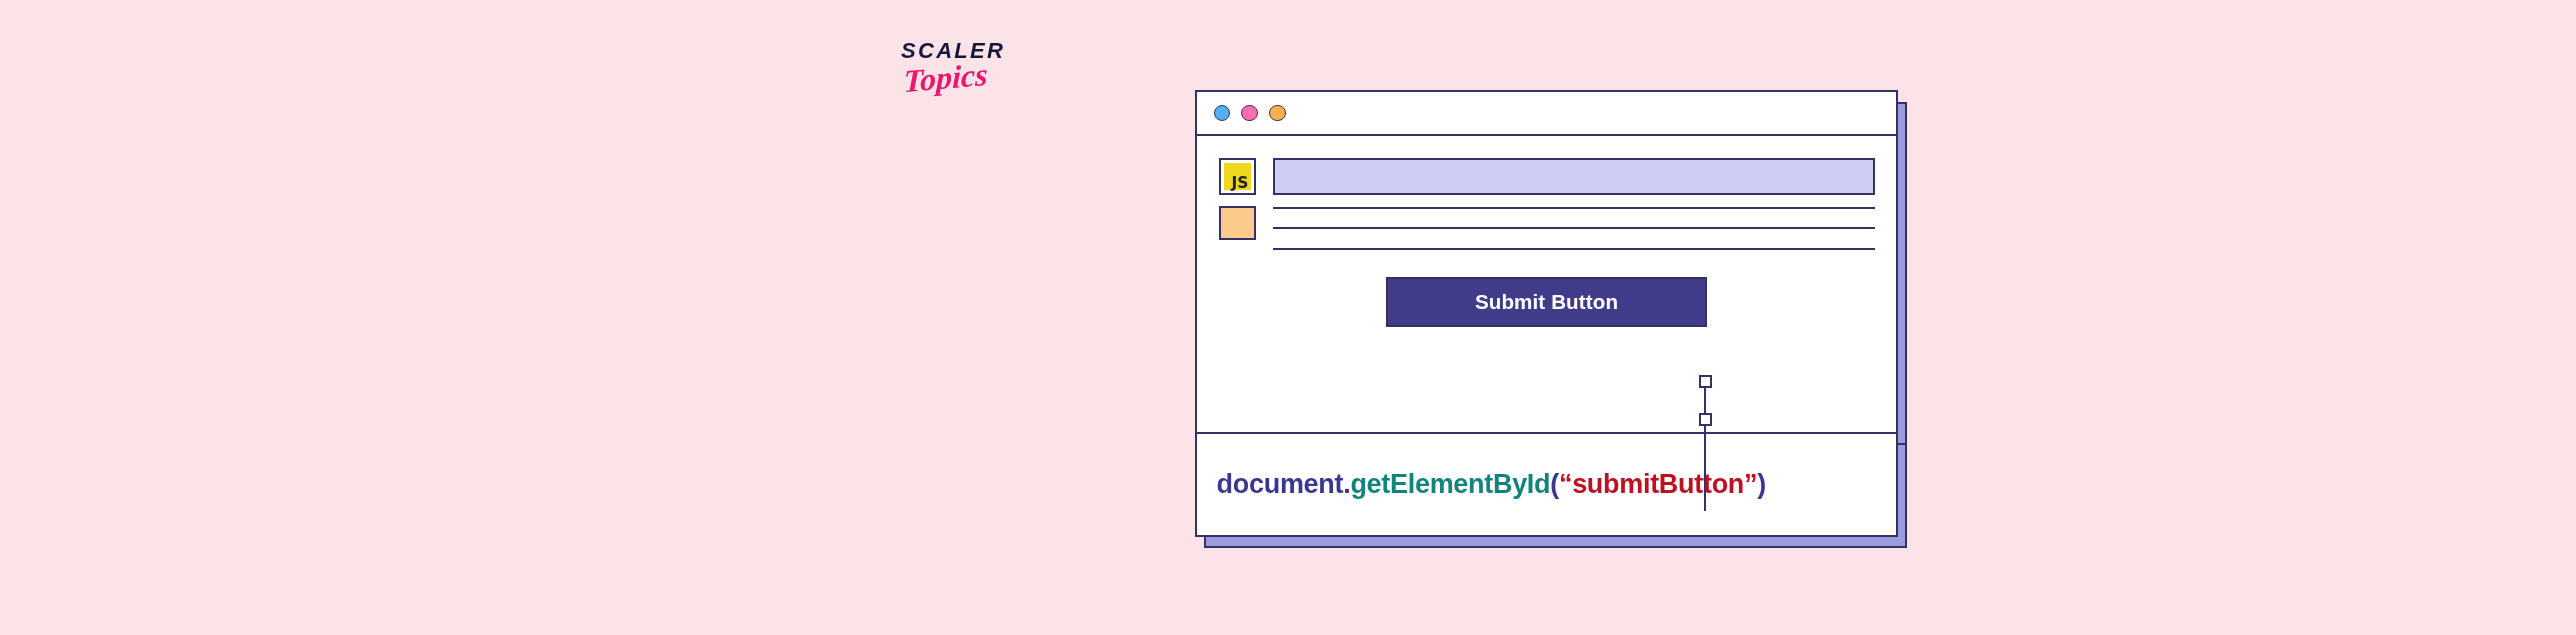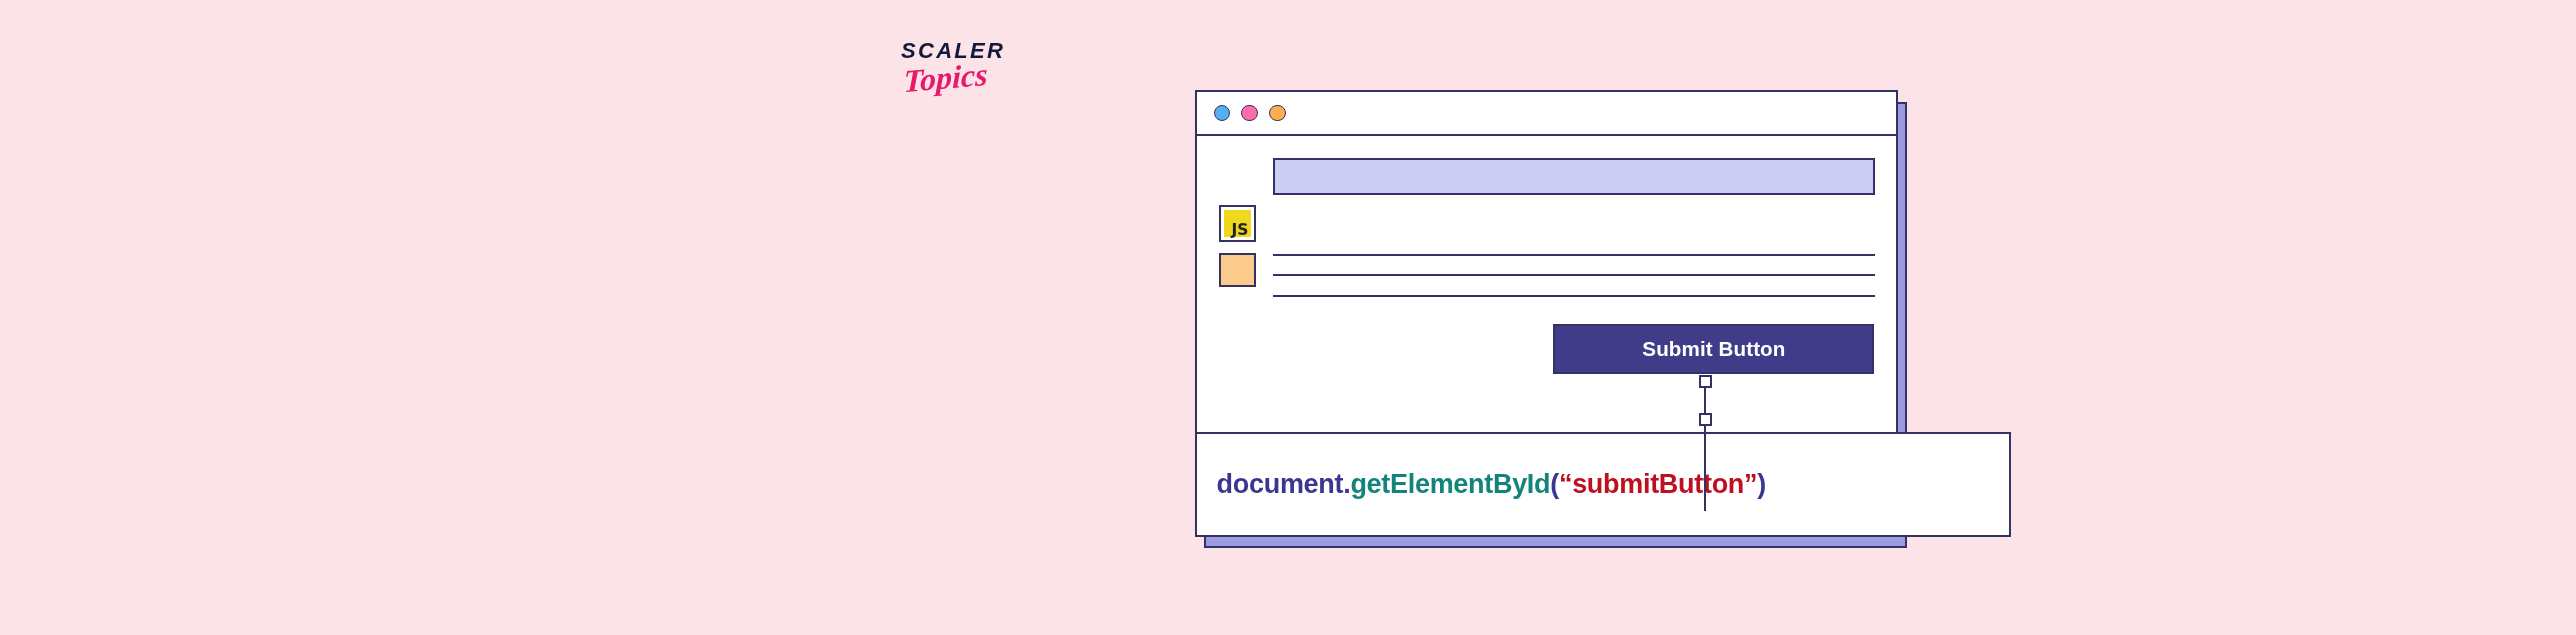--- a/index.html
+++ b/index.html
@@ -103,21 +103,20 @@
 
   
   .js-logo {
     width: 37px;
     height: 37px;
     border: 2.1px solid #343265;
     background: #FFFFFF;
     box-sizing: border-box;
     padding: 3.1px;
     flex: 0 0 auto;
-    margin-top: 47px;
   }
   .js-logo-inner {
     width: 100%;
     height: 100%;
     background: #EFD81D;
     position: relative;
   }
   .js-logo-text {
     position: absolute;
     right: 2.1px;
@@ -161,21 +160,21 @@
     box-sizing: border-box;
   }
   .text-line {
     height: 2.1px;
     background: #343265;
     width: 100%;
   }
 
   .row-three {
     display: flex;
-    justify-content: flex-end;
+    justify-content: center;
     margin-top: 27px;
     padding-right: 1px;
   }
   .submit-button {
     width: 321px;
     height: 50px;
     background: #403C8A;
     border: 2.1px solid #343265;
     box-sizing: border-box;
     display: flex;
@@ -225,21 +224,21 @@
     width: 703px;
     height: 105px;
     background: #9B9BE0;
     border: 2.1px solid #343265;
     box-sizing: border-box;
   }
   .code-box {
     position: absolute;
     left: 1195px;
     top: 432px;
-    width: 816px;
+    width: 703px;
     height: 105px;
     background: #FFFFFF;
     border: 2.6px solid #343265;
     box-sizing: border-box;
     display: flex;
     align-items: center;
     padding-left: 19.6px;
   }
   .code-text {
     font-family: "Liberation Sans", sans-serif;

